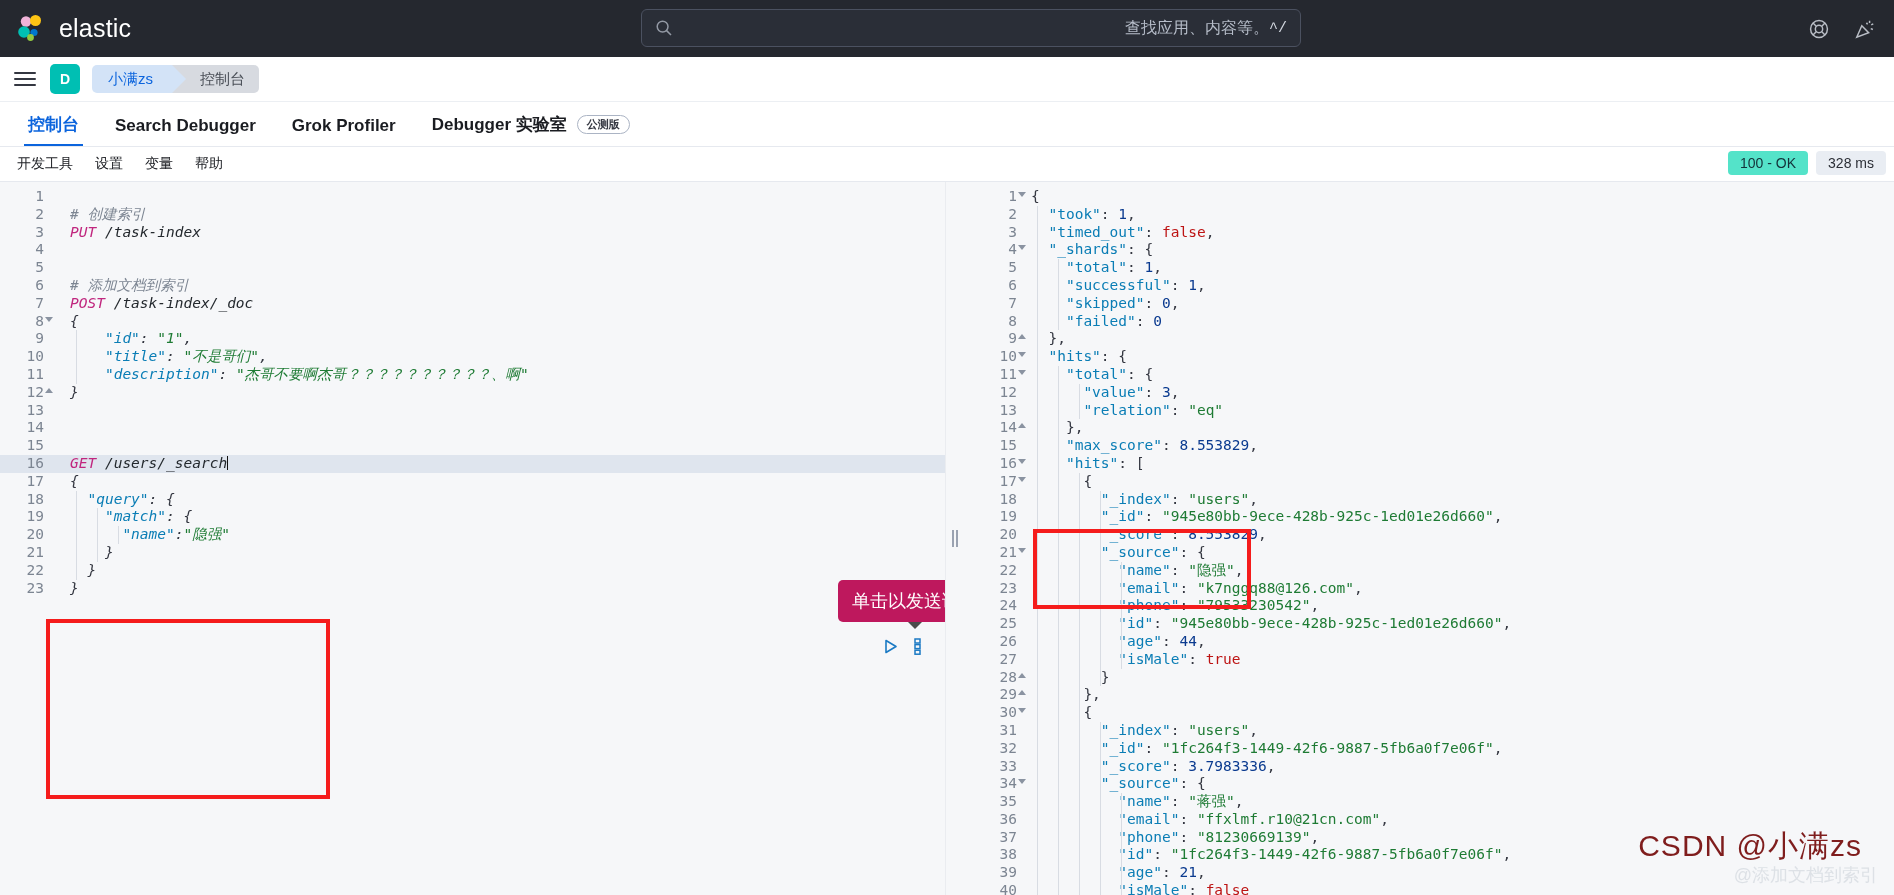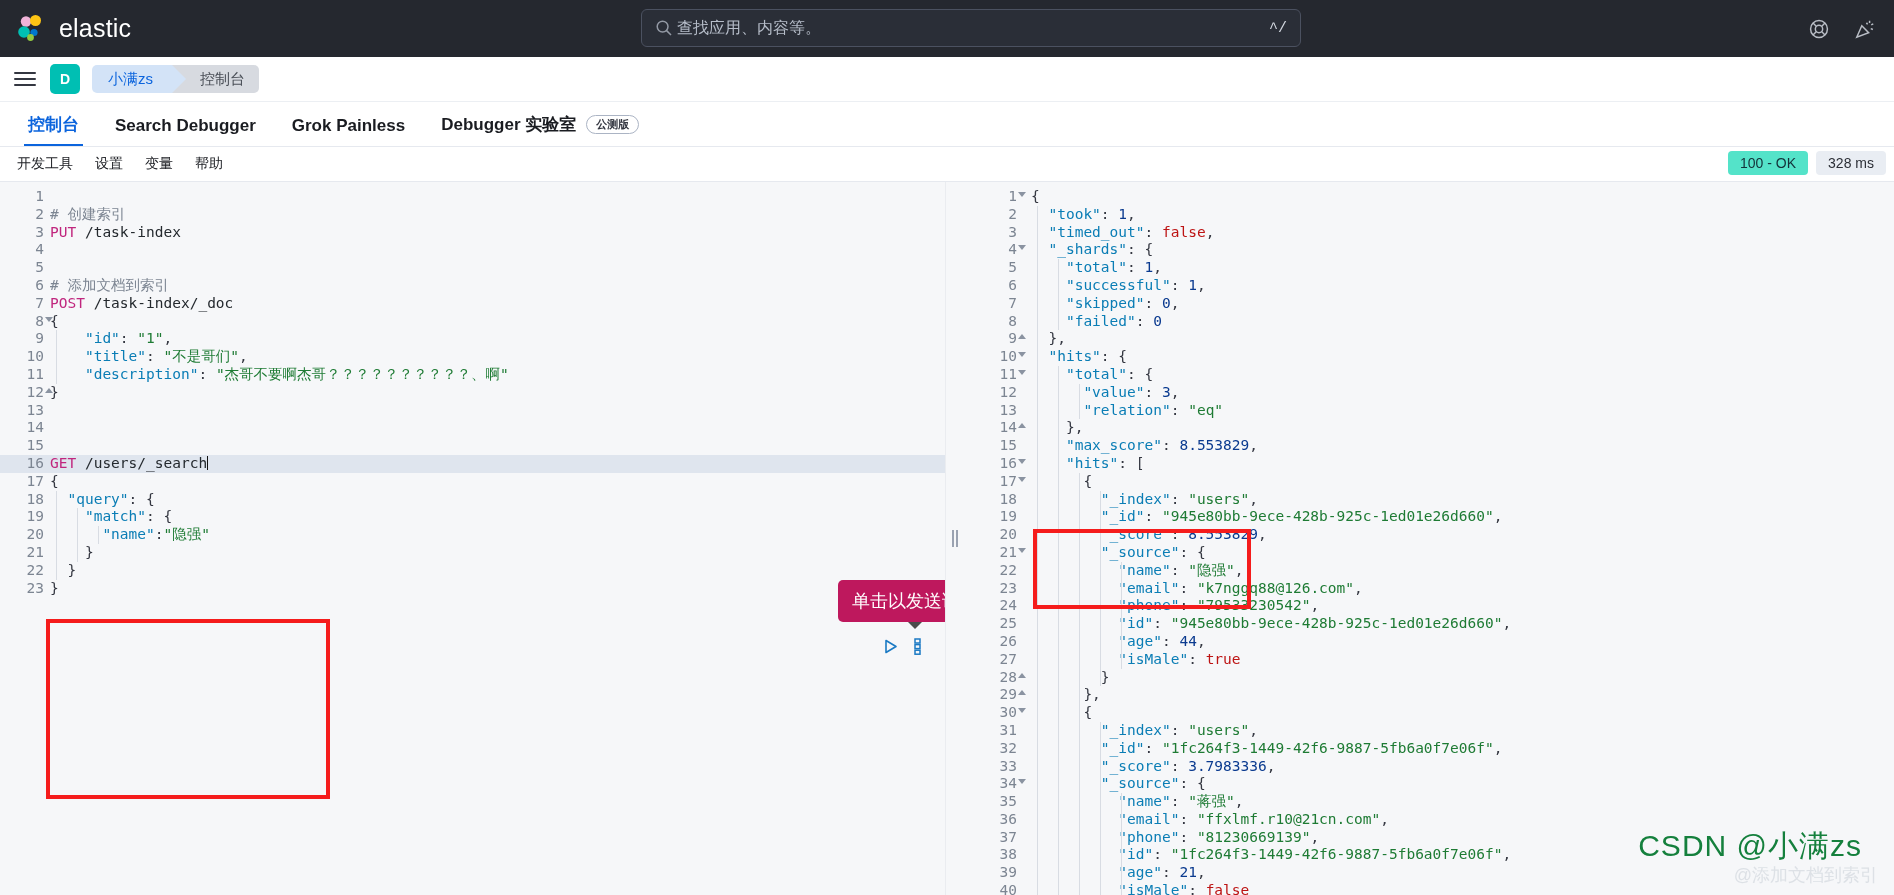--- a/index.html
+++ b/index.html
@@ -27,21 +27,21 @@
     position: absolute;
     left: 641px; top: 9px;
     width: 660px; height: 38px;
     background: #2a2e37;
     border: 1px solid #4b5160;
     border-radius: 6px;
     display: flex; align-items: center;
     padding: 0 13px;
   }
   #global-search .s-icon { width: 18px; height: 18px; flex: 0 0 18px; opacity: .75; }
-  #global-search .s-text { color: #b6bdc9; font-size: 16px; margin-left: 4px; flex: 1; }
+  #global-search .s-text { color: #b6bdc9; font-size: 16px; margin-left: 12px; flex: 1; text-align: right; }
   #global-search .s-kbd { color: #d3d8e0; font-size: 15px; font-family: "Liberation Mono", monospace; }
 
   #header-right { position: absolute; right: 18px; top: 0; height: 57px; display: flex; align-items: center; gap: 24px; }
   #header-right .hicon { width: 22px; height: 22px; opacity: .85; }
 
   
   #breadcrumb-bar {
     height: 45px;
     background: #ffffff;
     border-bottom: 1px solid #eceff3;
@@ -158,21 +158,21 @@
     border-left: 4px solid transparent; border-right: 4px solid transparent;
   }
   .gutter .ln .fold.down { border-top: 5px solid #8a93a1; }
   .gutter .ln .fold.up { border-bottom: 5px solid #8a93a1; }
   .gutter-resp { width: 62px; }
 
   .lines {
     position: absolute; top: 0; bottom: 0; right: 0;
     padding-top: 6px;
   }
-  .lines-req { left: 44px; }
+  .lines-req { left: 64px; font-style: italic; }
   .lines-resp { left: 62px; }
   .ln-row { height: 17.8px; position: relative; padding-left: 6px; }
 
   
   .k-method { color: #c0267e; }
   .k-url { color: #24292e; }
   .k-key { color: #0a7db5; }
   .k-str { color: #1e7b34; }
   .k-num { color: #0a3a8f; }
   .k-bool { color: #bd1414; }
@@ -202,21 +202,21 @@
     white-space: nowrap;
   }
   #send-tooltip .arrow {
     position: absolute; left: 50%; margin-left: -7px; bottom: -7px;
     width: 0; height: 0;
     border-left: 7px solid transparent; border-right: 7px solid transparent;
     border-top: 7px solid #4b4b4b;
   }
 
   
-  .wm { position: absolute; color: #15803d; pointer-events: none; user-select: none; }
+  .wm { position: absolute; color: #7f1d1d; pointer-events: none; user-select: none; }
   #wm-csdn { right: 32px; bottom: 28px; font-size: 30px; letter-spacing: 1px; }
   #wm-juejin { right: 16px; bottom: 8px; font-size: 18px; color:#dde1e6; }
 </style>
 </head>
 <body>
 
 <div id="global-header">
 
   <div id="brand">
     <span id="elastic-logo">
@@ -279,21 +279,21 @@
 </div>
 
 <div id="app-tabs">
   <div class="atab active">
     <span>控制台</span>
   </div>
   <div class="atab">
     <span>Search Debugger</span>
   </div>
   <div class="atab">
-    <span>Grok Painless</span>
+    <span>Grok Profiler</span>
   </div>
   <div class="atab">
     <span>Debugger 实验室</span>
     <span class="beta-badge">公测版</span>
   </div>
 </div>
 
 <div id="console-subnav">
   <span class="subitem">开发工具</span>
   <span class="subitem">设置</span>

